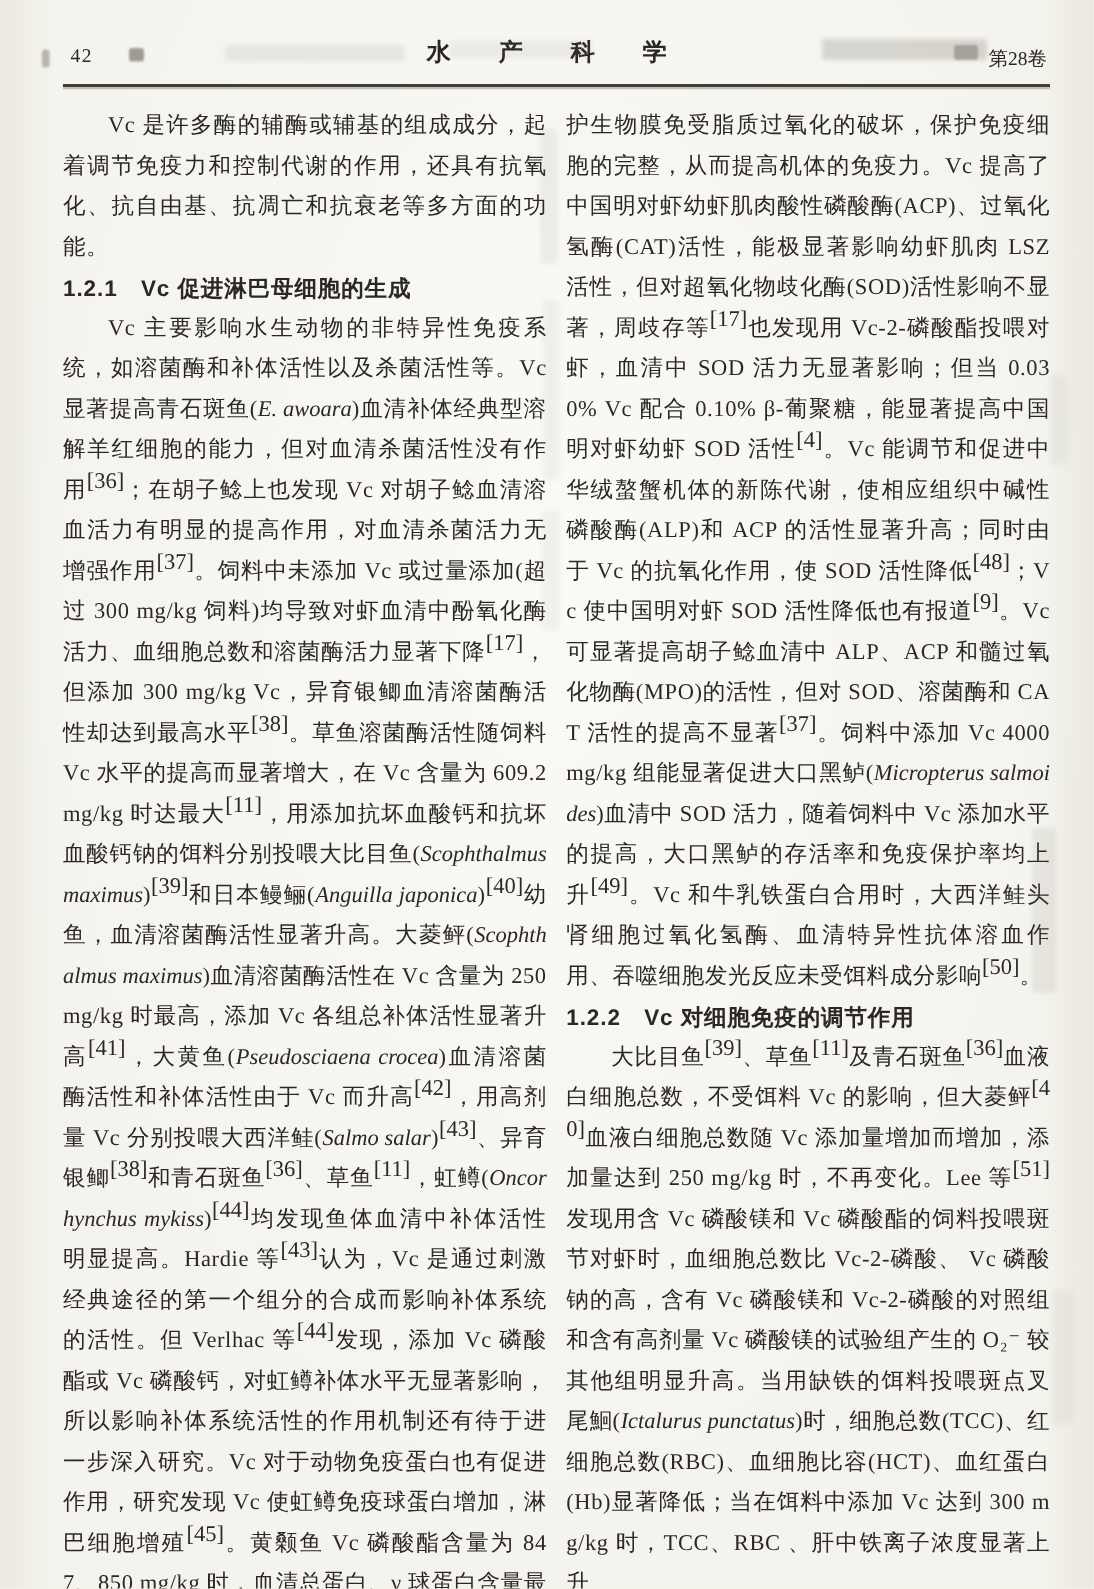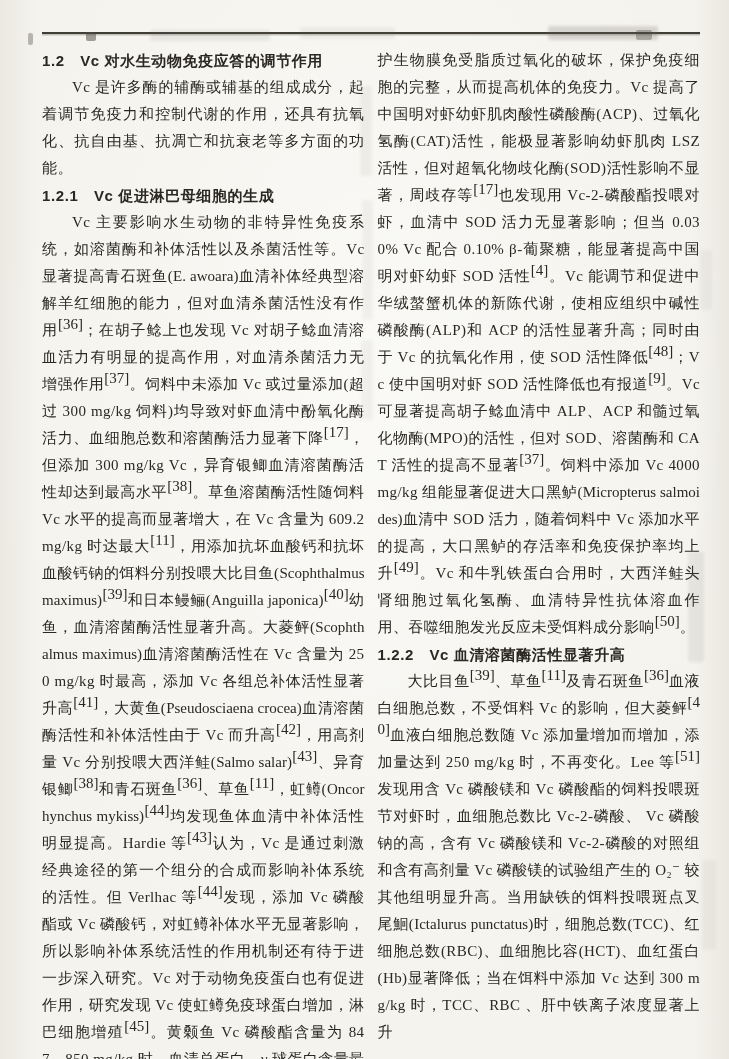--- a/index.html
+++ b/index.html
@@ -39,45 +39,49 @@
     word-break: break-all;
   }
   .col p { margin: 0; text-indent: 2em; }
   .col p.cont { text-indent: 0; }
   .col h3 {
     margin: 0; text-indent: 0;
     font-family: "Liberation Sans", "DejaVu Sans", sans-serif;
     font-weight: 700; font-size: 15px; line-height: 27px;
     letter-spacing: 0.6px;
   }
-  .latin { letter-spacing: 0; }
+  .latin { font-style: italic; letter-spacing: 0; }
   sup.ref { font-size: 15px; line-height: 0; letter-spacing: 0; vertical-align: super; }
 
   .art {
     position: absolute; pointer-events: none;
     background: #6b675d; border-radius: 2px; filter: blur(1.5px);
   }
   .art.dark { filter: blur(0.6px); background: #4a463e; }
 </style>
 </head>
 <body>
 
 <div class="page">
+  <div class="header">
+    <span class="pageno">42</span>
+    <span class="jtitle">水 产 科 学</span>
+    <span class="vol">第28卷</span>
+  </div>
   <div class="rule"></div>
 
   <div class="cols">
     <div class="col">
-        <h3><span>1.2　Vc 对水生动物免疫应答的调节作用</span></h3>
         <p><span>Vc 是许多酶的辅酶或辅基的组成成分，起着调节免疫力和控制代谢的作用，还具有抗氧化、抗自由基、抗凋亡和抗衰老等多方面的功能。</span></p>
         <h3><span>1.2.1　Vc 促进淋巴母细胞的生成</span></h3>
         <p><span>Vc 主要影响水生动物的非特异性免疫系统，如溶菌酶和补体活性以及杀菌活性等。Vc 显著提高青石斑鱼(</span><span class="latin">E. awoara</span><span>)血清补体经典型溶解羊红细胞的能力，但对血清杀菌活性没有作用</span><sup class="ref">[36]</sup><span>；在胡子鲶上也发现 Vc 对胡子鲶血清溶血活力有明显的提高作用，对血清杀菌活力无增强作用</span><sup class="ref">[37]</sup><span>。饲料中未添加 Vc 或过量添加(超过 300 mg/kg 饲料)均导致对虾血清中酚氧化酶活力、血细胞总数和溶菌酶活力显著下降</span><sup class="ref">[17]</sup><span>，但添加 300 mg/kg Vc，异育银鲫血清溶菌酶活性却达到最高水平</span><sup class="ref">[38]</sup><span>。草鱼溶菌酶活性随饲料 Vc 水平的提高而显著增大，在 Vc 含量为 609.2 mg/kg 时达最大</span><sup class="ref">[11]</sup><span>，用添加抗坏血酸钙和抗坏血酸钙钠的饵料分别投喂大比目鱼(</span><span class="latin">Scophthalmus maximus</span><span>)</span><sup class="ref">[39]</sup><span>和日本鳗鲡(</span><span class="latin">Anguilla japonica</span><span>)</span><sup class="ref">[40]</sup><span>幼鱼，血清溶菌酶活性显著升高。大菱鲆(</span><span class="latin">Scophthalmus maximus</span><span>)血清溶菌酶活性在 Vc 含量为 250 mg/kg 时最高，添加 Vc 各组总补体活性显著升高</span><sup class="ref">[41]</sup><span>，大黄鱼(</span><span class="latin">Pseudosciaena crocea</span><span>)血清溶菌酶活性和补体活性由于 Vc 而升高</span><sup class="ref">[42]</sup><span>，用高剂量 Vc 分别投喂大西洋鲑(</span><span class="latin">Salmo salar</span><span>)</span><sup class="ref">[43]</sup><span>、异育银鲫</span><sup class="ref">[38]</sup><span>和青石斑鱼</span><sup class="ref">[36]</sup><span>、草鱼</span><sup class="ref">[11]</sup><span>，虹鳟(</span><span class="latin">Oncorhynchus mykiss</span><span>)</span><sup class="ref">[44]</sup><span>均发现鱼体血清中补体活性明显提高。Hardie 等</span><sup class="ref">[43]</sup><span>认为，Vc 是通过刺激经典途径的第一个组分的合成而影响补体系统的活性。但 Verlhac 等</span><sup class="ref">[44]</sup><span>发现，添加 Vc 磷酸酯或 Vc 磷酸钙，对虹鳟补体水平无显著影响，所以影响补体系统活性的作用机制还有待于进一步深入研究。Vc 对于动物免疫蛋白也有促进作用，研究发现 Vc 使虹鳟免疫球蛋白增加，淋巴细胞增殖</span><sup class="ref">[45]</sup><span>。黄颡鱼 Vc 磷酸酯含量为 847、850 mg/kg 时，血清总蛋白、γ 球蛋白含量最高</span></p>
       </div>
     <div class="col">
         <p class="cont"><span>护生物膜免受脂质过氧化的破坏，保护免疫细胞的完整，从而提高机体的免疫力。Vc 提高了中国明对虾幼虾肌肉酸性磷酸酶(ACP)、过氧化氢酶(CAT)活性，能极显著影响幼虾肌肉 LSZ 活性，但对超氧化物歧化酶(SOD)活性影响不显著，周歧存等</span><sup class="ref">[17]</sup><span>也发现用 Vc-2-磷酸酯投喂对虾，血清中 SOD 活力无显著影响；但当 0.030% Vc 配合 0.10% β-葡聚糖，能显著提高中国明对虾幼虾 SOD 活性</span><sup class="ref">[4]</sup><span>。Vc 能调节和促进中华绒螯蟹机体的新陈代谢，使相应组织中碱性磷酸酶(ALP)和 ACP 的活性显著升高；同时由于 Vc 的抗氧化作用，使 SOD 活性降低</span><sup class="ref">[48]</sup><span>；Vc 使中国明对虾 SOD 活性降低也有报道</span><sup class="ref">[9]</sup><span>。Vc 可显著提高胡子鲶血清中 ALP、ACP 和髓过氧化物酶(MPO)的活性，但对 SOD、溶菌酶和 CAT 活性的提高不显著</span><sup class="ref">[37]</sup><span>。饲料中添加 Vc 4000 mg/kg 组能显著促进大口黑鲈(</span><span class="latin">Micropterus salmoides</span><span>)血清中 SOD 活力，随着饲料中 Vc 添加水平的提高，大口黑鲈的存活率和免疫保护率均上升</span><sup class="ref">[49]</sup><span>。Vc 和牛乳铁蛋白合用时，大西洋鲑头肾细胞过氧化氢酶、血清特异性抗体溶血作用、吞噬细胞发光反应未受饵料成分影响</span><sup class="ref">[50]</sup><span>。</span></p>
-        <h3><span>1.2.2　Vc 血清溶菌酶活性显著升高</span></h3>
+        <h3><span>1.2.2　Vc 对细胞免疫的调节作用</span></h3>
         <p><span>大比目鱼</span><sup class="ref">[39]</sup><span>、草鱼</span><sup class="ref">[11]</sup><span>及青石斑鱼</span><sup class="ref">[36]</sup><span>血液白细胞总数，不受饵料 Vc 的影响，但大菱鲆</span><sup class="ref">[40]</sup><span>血液白细胞总数随 Vc 添加量增加而增加，添加量达到 250 mg/kg 时，不再变化。Lee 等</span><sup class="ref">[51]</sup><span>发现用含 Vc 磷酸镁和 Vc 磷酸酯的饲料投喂斑节对虾时，血细胞总数比 Vc-2-磷酸、 Vc 磷酸钠的高，含有 Vc 磷酸镁和 Vc-2-磷酸的对照组和含有高剂量 Vc 磷酸镁的试验组产生的 O₂⁻ 较其他组明显升高。当用缺铁的饵料投喂斑点叉尾鮰(</span><span class="latin">Ictalurus punctatus</span><span>)时，细胞总数(TCC)、红细胞总数(RBC)、血细胞比容(HCT)、血红蛋白(Hb)显著降低；当在饵料中添加 Vc 达到 300 mg/kg 时，TCC、RBC 、肝中铁离子浓度显著上升</span></p>
       </div>
   </div>
 </div>
 
 <div class="art dark" style="left:86px;top:32px;width:10px;height:9px;opacity:.5;"></div>
 <div class="art dark" style="left:28px;top:33px;width:5px;height:12px;opacity:.35;"></div>
 <div class="art" style="left:150px;top:30px;width:120px;height:11px;opacity:.10;"></div>
 <div class="art" style="left:300px;top:27px;width:95px;height:12px;opacity:.08;"></div>
 <div class="art" style="left:548px;top:26px;width:110px;height:14px;opacity:.22;"></div>

